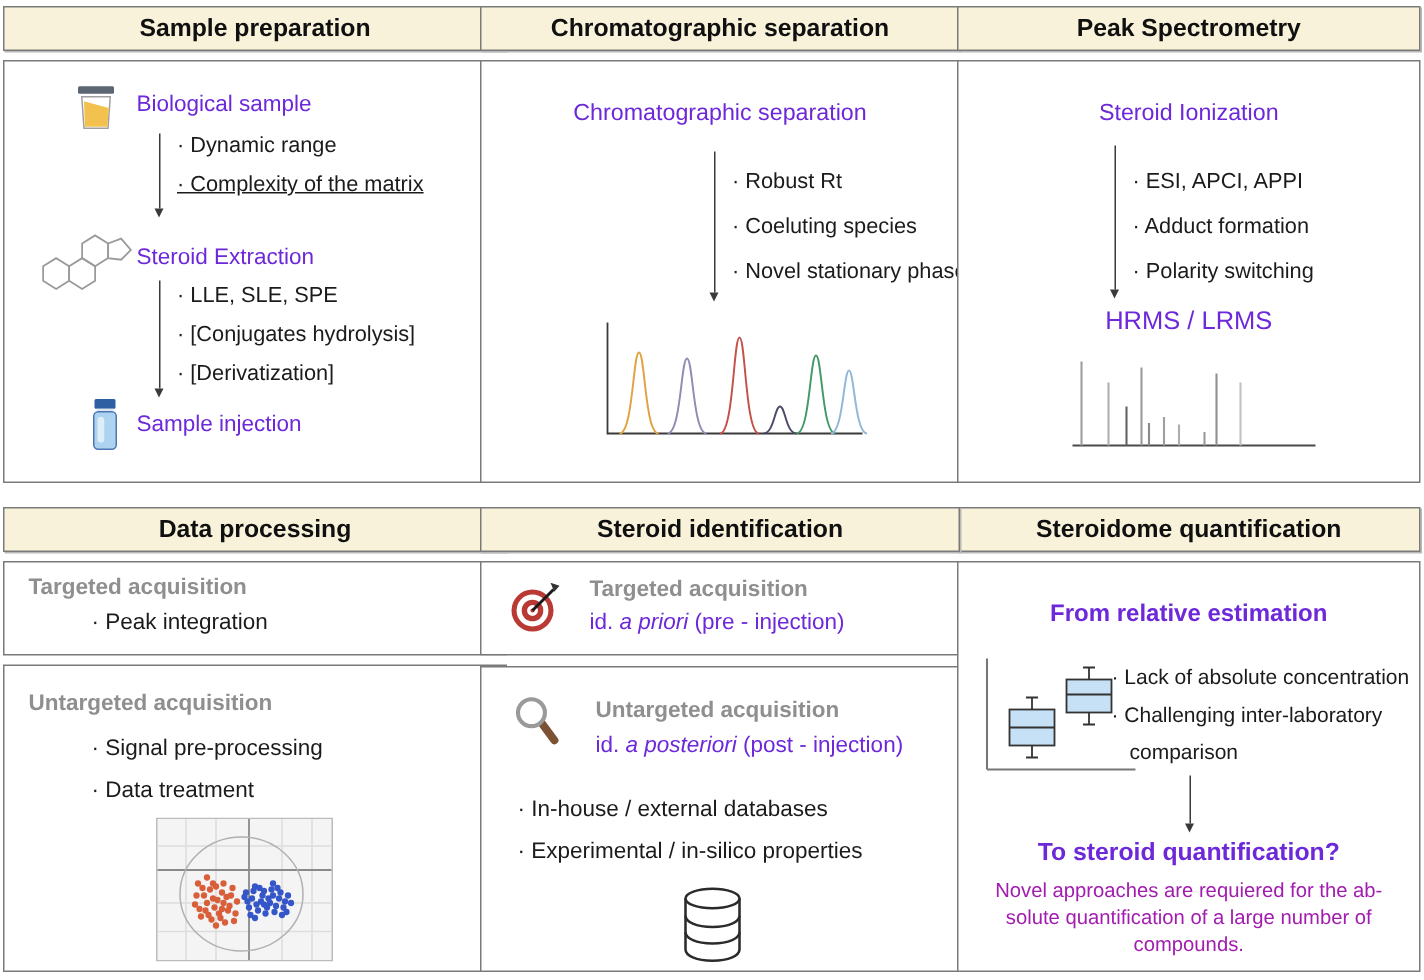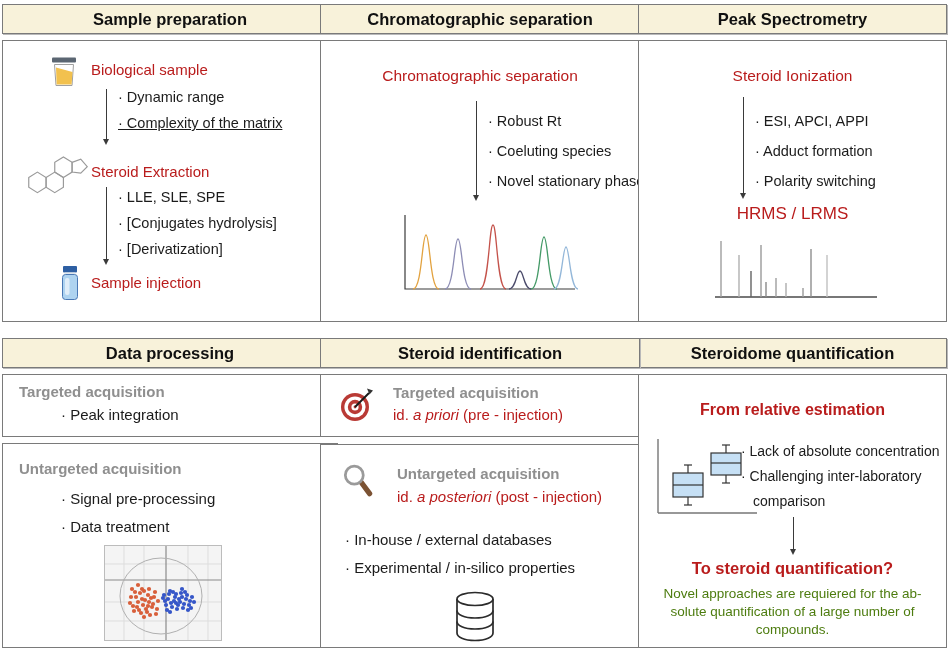--- a/index.html
+++ b/index.html
@@ -26,33 +26,33 @@
   }
   .hdr.r1 { top: 4px; }
   .hdr.r2 { top: 338px; }
 
   .box {
     position: absolute; background: #fff;
     border: 1px solid var(--border, #7f7f7f);
   }
   .box.r1 { top: 40px; height: 282px; }
 
-  .lbl    { position: absolute; font-size: 15px; color: #b91c1c; white-space: nowrap; }
+  .lbl    { position: absolute; font-size: 15px; color: #6d28d9; white-space: nowrap; }
   .bullet { position: absolute; font-size: 14.5px; color: #1b1b1b; white-space: nowrap; }
   .muted  { position: absolute; font-size: 15px; font-weight: bold; color: var(--muted-heading, #8f8f8f); white-space: nowrap; }
   .big    { font-size: 17px; }
   .bold   { font-weight: bold; }
   .centered { left: 0; right: 0; text-align: center; white-space: normal; }
 
   .varrow { position: absolute; width: 1px; background: #3a3a3a; }
   .varrow::after {
     content: ""; position: absolute; left: -3px; bottom: -6px;
     border: 3.5px solid transparent; border-top: 6px solid #3a3a3a; border-bottom: none;
   }
-  .note { position: absolute; left: 8px; right: 8px; text-align: center; font-size: 13.5px; line-height: 18px; color: #4d7c0f; }
+  .note { position: absolute; left: 8px; right: 8px; text-align: center; font-size: 13.5px; line-height: 18px; color: #a21caf; }
   svg { position: absolute; display: block; }
 </style>
 </head>
 <body>
 
 <div class="stage">
 
   <div class="hdr r1 c1">Sample preparation</div>
   <div class="hdr r1 c2">Chromatographic separation</div>
   <div class="hdr r1 c3">Peak Spectrometry</div>

